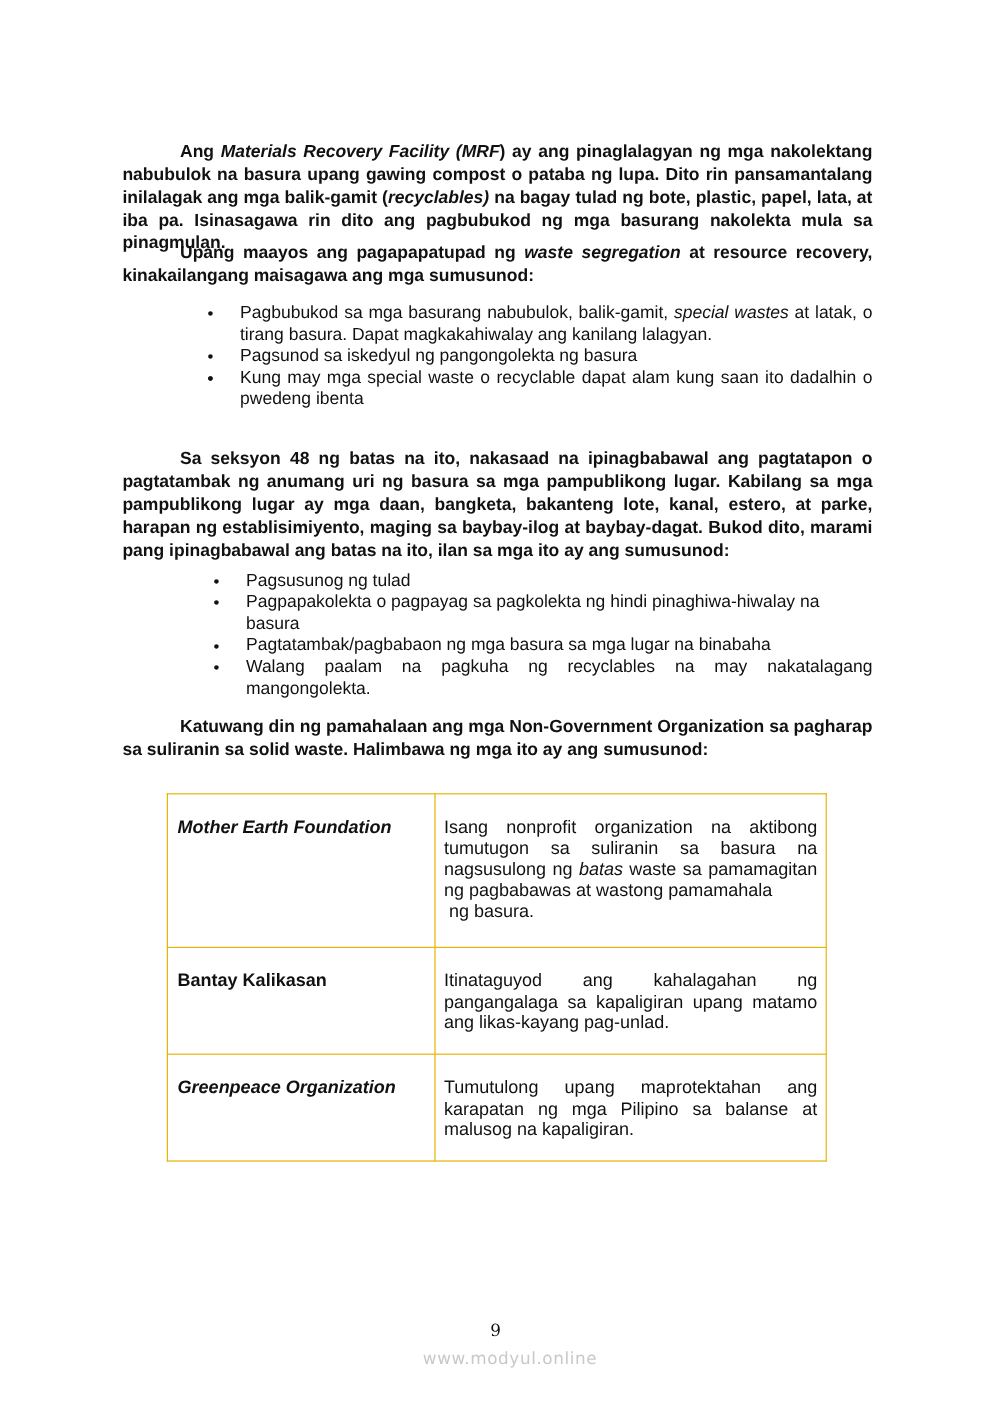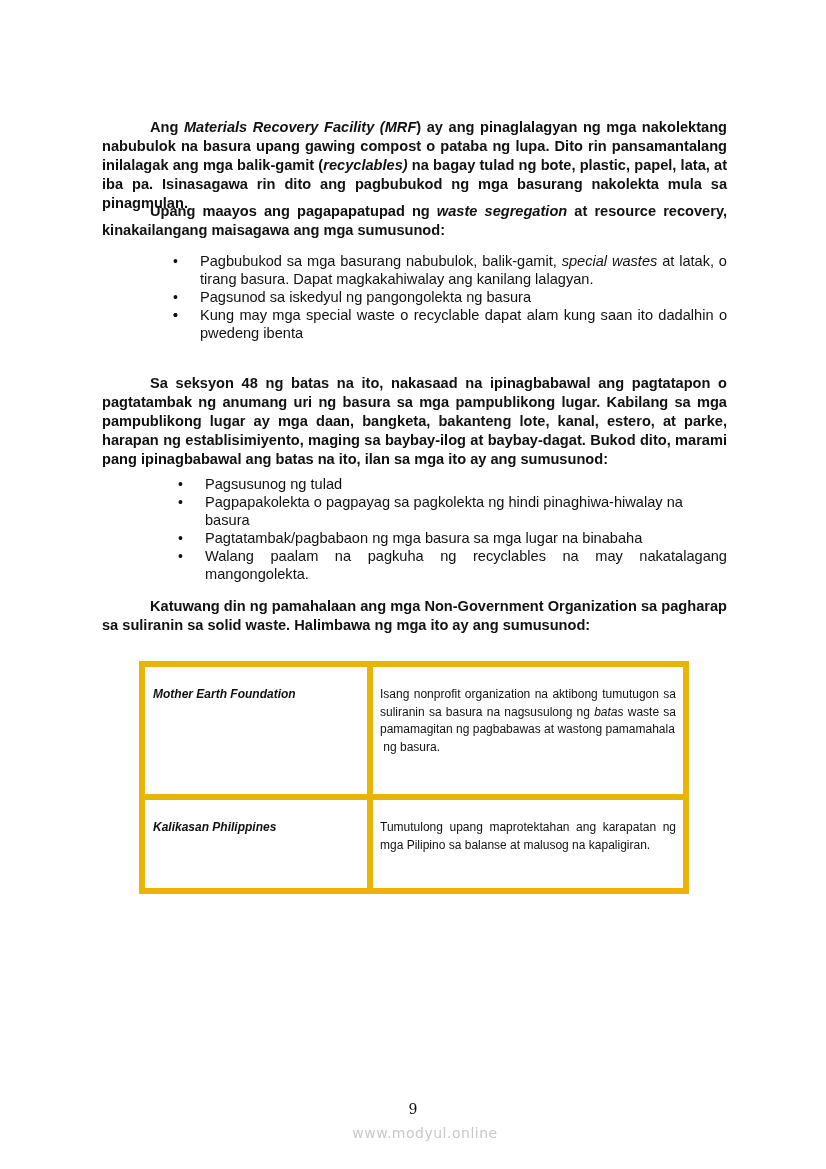--- a/index.html
+++ b/index.html
@@ -7,21 +7,21 @@
       font-family: "Liberation Sans", sans-serif; font-size: 14.6px; color: #111; }
     .para { position: absolute; left: 102px; width: 625px; line-height: 19px; text-align: justify; margin: 0; font-weight: bold; }
     .para .indent { display: inline-block; width: 48px; }
     ul.blist { position: absolute; margin: 0; padding: 0; list-style: none; line-height: 18px; }
     ul.blist li { position: relative; padding-left: 0; text-align: justify; }
     ul.blist li .bullet { position: absolute; left: -27px; top: 0; font-size: 14px; }
     ul.blist li.lastjust { text-align-last: left; }
     #list1 { left: 200px; width: 527px; top: 252px; }
     #list2 { left: 205px; width: 522px; top: 475px; }
     table.ngo { position: absolute; left: 139px; top: 661px; width: 550px; border-collapse: collapse; }
-    table.ngo td { border: 6px solid #eab308; vertical-align: top; font-size: 12px; line-height: 17.6px; }
+    table.ngo td { border: 1px solid #eab308; vertical-align: top; font-size: 15px; line-height: 17.6px; }
     table.ngo td.name { width: 206px; padding: 19px 8px 10px 8px; font-weight: bold; }
     table.ngo td.name.ital { font-style: italic; }
     table.ngo td.desc { padding: 19px 7px 14px 7px; text-align: justify; }
     table.ngo tr.r1 td { height: 94px; }
     table.ngo tr.r2 td { height: 55px; }
     table.ngo tr.r3 td { height: 55px; }
     .pagenum { position: absolute; top: 1101px; left: 0; width: 826px; text-align: center;
       font-family: "DejaVu Serif", serif; font-size: 14px; color: #111; }
     .watermark { position: absolute; top: 1125px; left: 12px; width: 826px; text-align: center;
       font-family: "DejaVu Sans", sans-serif; font-size: 14px; color: #c8c8c8; letter-spacing: 0.5px; }
@@ -50,21 +50,25 @@
 </ul>
 
 <p class="para" style="top:597px;"><span class="indent"></span><span>Katuwang din ng pamahalaan ang mga Non-Government Organization sa pagharap sa suliranin sa solid waste. Halimbawa ng mga ito ay ang sumusunod:</span></p>
 
 <table class="ngo">
   <tbody>
       <tr class="r1">
     <td class="name ital">Mother Earth Foundation</td>
     <td class="desc"><span>Isang nonprofit organization na aktibong tumutugon sa suliranin sa basura na nagsusulong ng </span><i>batas</i><span> waste sa pamamagitan ng pagbabawas at wastong pamamahala</span><br>&nbsp;<span>ng basura.</span></td>
   </tr>
+  <tr class="r2">
+    <td class="name">Bantay Kalikasan</td>
+    <td class="desc" style="text-align-last:left;">Itinataguyod ang kahalagahan ng pangangalaga sa kapaligiran upang matamo ang likas-kayang pag-unlad.</td>
+  </tr>
   <tr class="r3">
-    <td class="name ital">Kalikasan Philippines</td>
+    <td class="name ital">Greenpeace Organization</td>
     <td class="desc" style="text-align-last:left;">Tumutulong upang maprotektahan ang karapatan ng mga Pilipino sa balanse at malusog na kapaligiran.</td>
   </tr>
 </tbody>
   </table>
 
 <div class="pagenum">9</div>
 <div class="watermark">www.modyul.online</div>
 
 </body></html>

